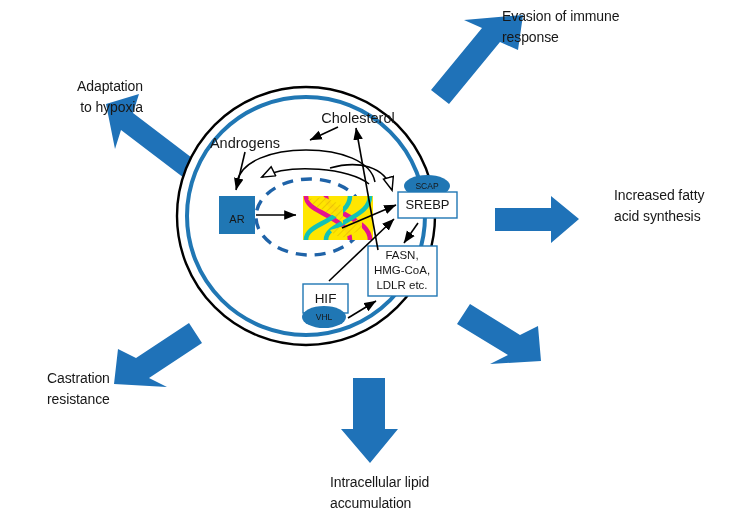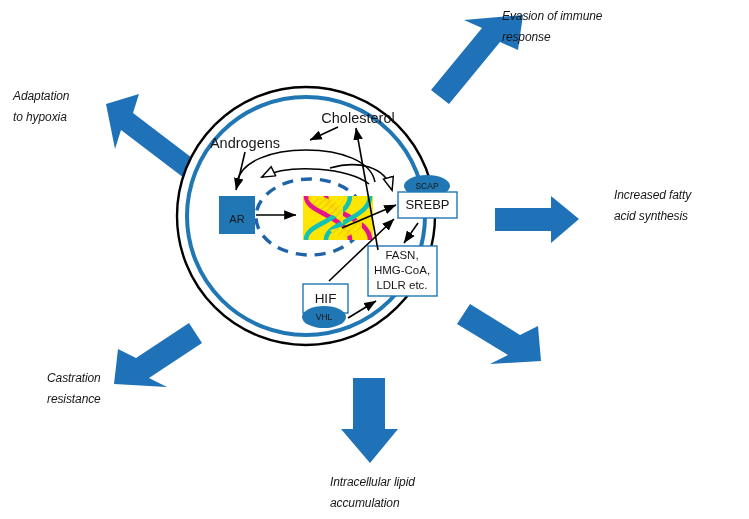--- a/index.html
+++ b/index.html
@@ -20,26 +20,25 @@
   #diagram-svg {
     position: absolute;
     left: 0;
     top: 0;
     width: 749px;
     height: 519px;
   }
   .outer-label {
     position: absolute;
     font-family: "Liberation Sans", sans-serif;
-    font-size: 12px;
+    font-size: 14px;
     line-height: 21px;
     color: #171717;
     white-space: pre-line;
     letter-spacing: -0.1px;
-    font-style: italic;
   }
   .node-label {
     font-family: "Liberation Sans", sans-serif;
     fill: #171717;
   }
 </style>
 </head>
 <body>
 
 <div id="canvas">
@@ -165,21 +164,21 @@
 
       <line x1="329" y1="281" x2="394" y2="219" stroke="#000000" stroke-width="1.6" marker-end="url(#thin-arrow)"></line>
 
       <line x1="348" y1="318" x2="376" y2="301" stroke="#000000" stroke-width="1.6" marker-end="url(#thin-arrow)"></line>
     </g>
 
     <text class="node-label" x="245" y="148" font-size="14.5" text-anchor="middle">Androgens</text>
     <text class="node-label" x="358" y="123" font-size="14.5" text-anchor="middle">Cholesterol</text>
   </svg>
 
-  <div class="outer-label" style="left:13px; top:86px; width:130px;">Adaptation
+  <div class="outer-label" style="left:13px; top:76px; width:130px;text-align:right;">Adaptation
 to hypoxia</div>
 
   <div class="outer-label" style="left:502px; top:6px; width:180px;">Evasion of immune
 response</div>
 
   <div class="outer-label" style="left:594px; top:185px; width:150px;margin-left:20px;">Increased fatty
 acid synthesis</div>
 
 
   <div class="outer-label" style="left:47px; top:368px; width:140px;">Castration

